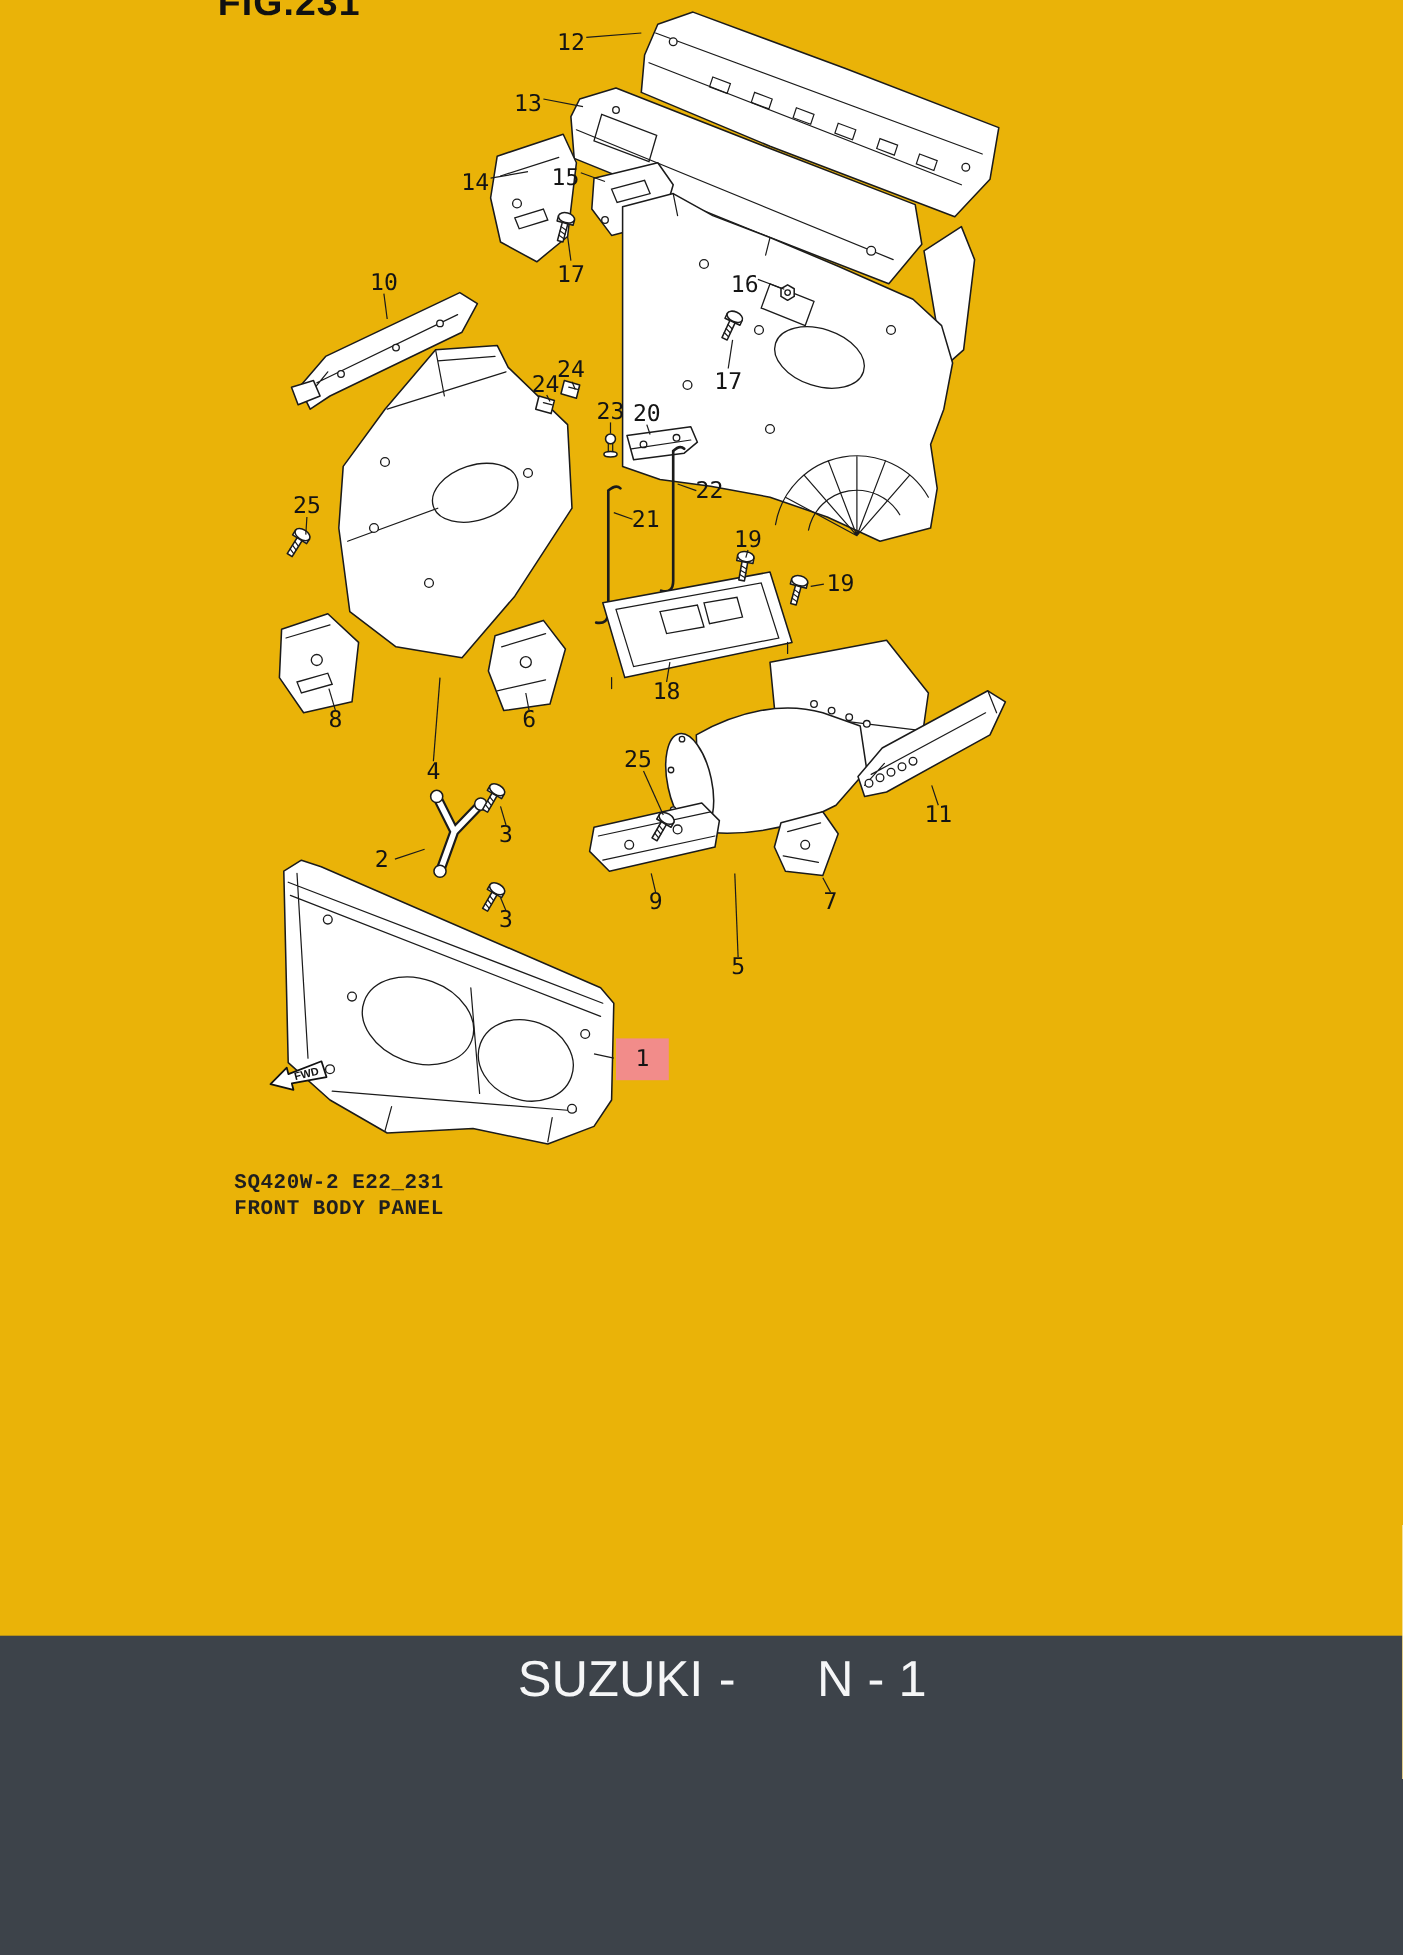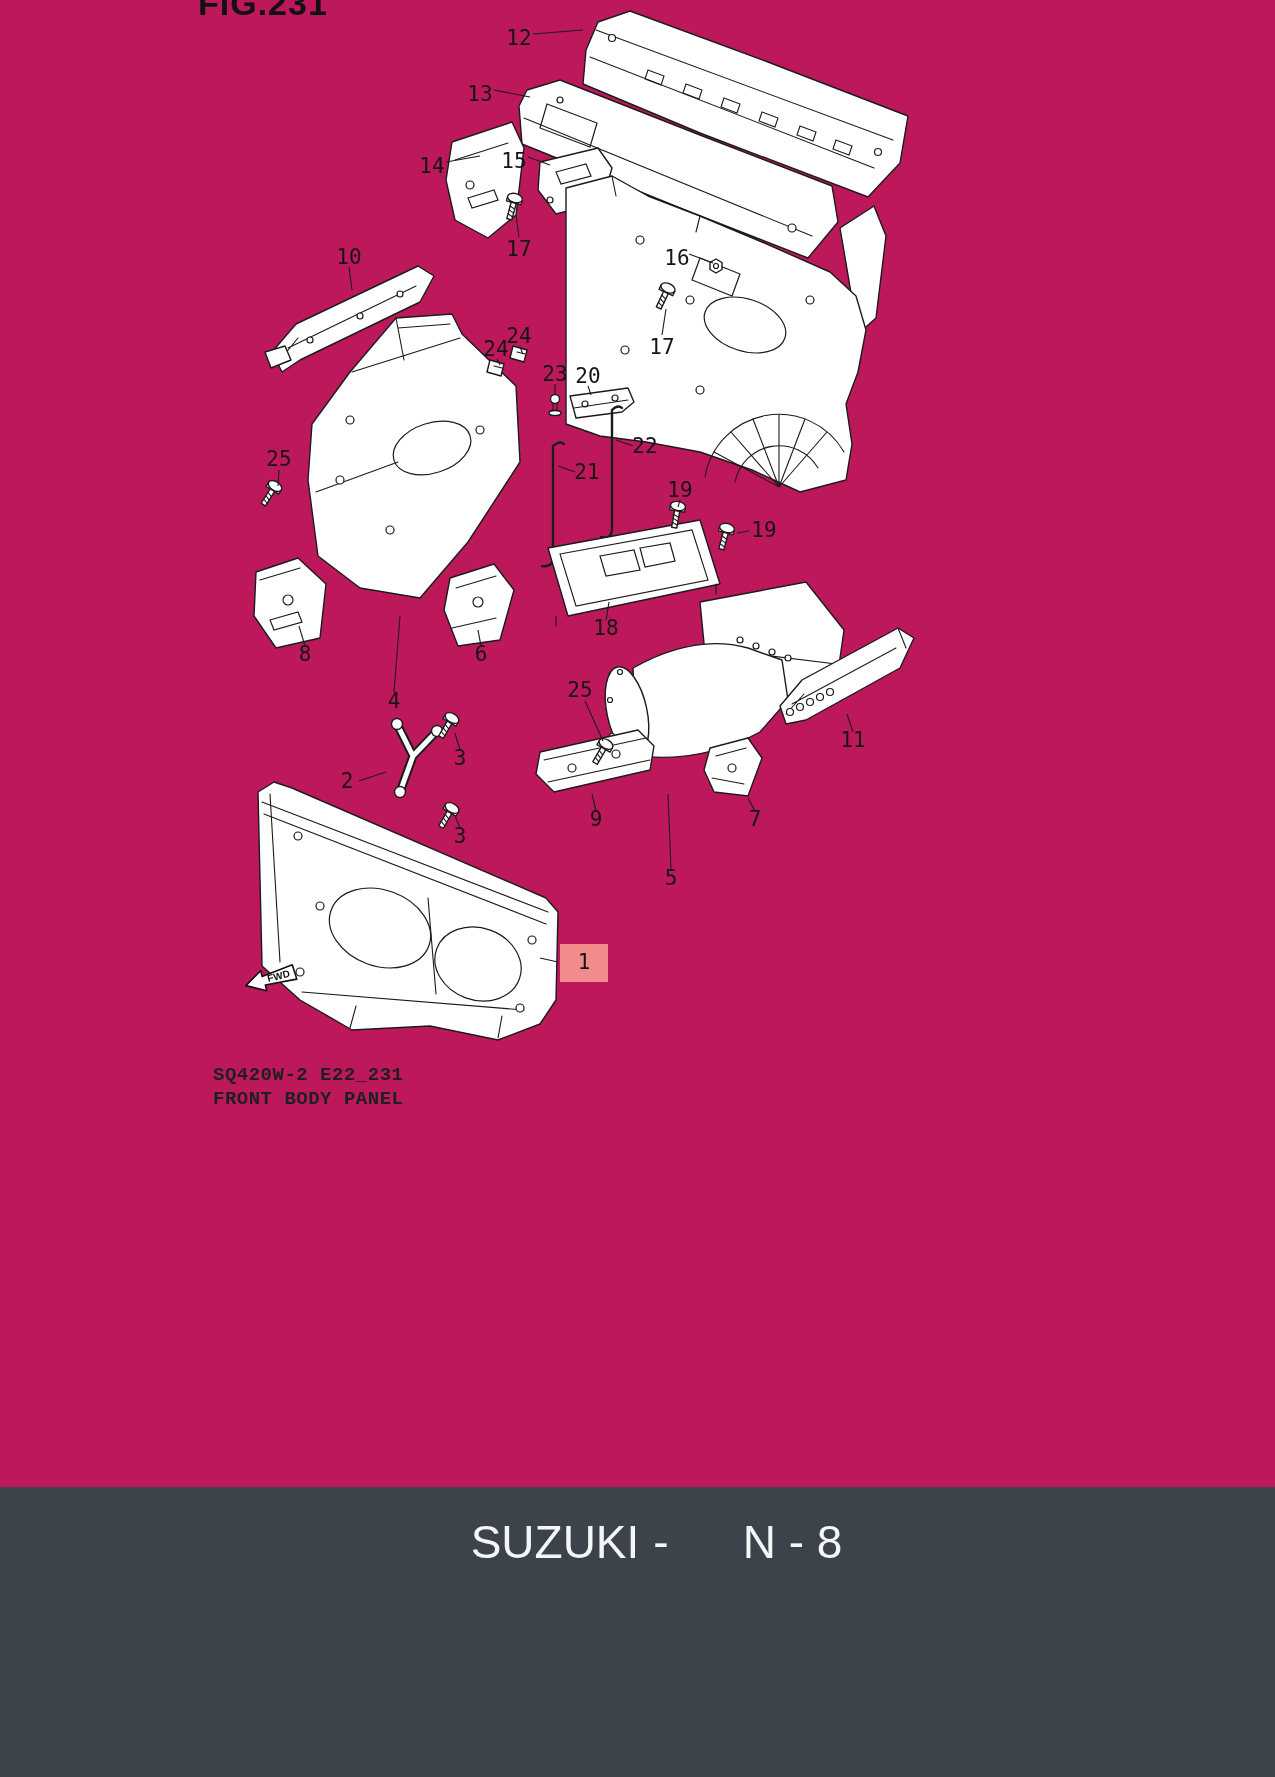--- a/index.html
+++ b/index.html
@@ -1,19 +1,19 @@
 <!DOCTYPE html>
 <html><head>
 <meta charset="utf-8">
 <style>
   * { margin:0; padding:0; box-sizing:border-box; }
   html,body { background:#ffffff; }
   .page {
     position:relative; width:1275px; height:1777px;
-    background:#be185d; overflow:hidden;
+    background:#eab308; overflow:hidden;
     font-family:"Liberation Sans", sans-serif;
   }
   .fig-label {
     position:absolute; top:-16px; left:198px;
     font-size:34px; font-weight:bold; color:#111;
     letter-spacing:1px;
   }
   svg.diagram { position:absolute; top:0; left:0; }
   svg .part  { fill:#ffffff; stroke:#1b1b1b; stroke-width:1.4; stroke-linejoin:round; stroke-linecap:round; }
   svg .detail{ fill:none; stroke:#1b1b1b; stroke-width:1.1; stroke-linecap:round; }
@@ -31,21 +31,21 @@
   svg text.fwd {
     font-family:"Liberation Sans", sans-serif;
     font-size:10px; font-weight:bold; fill:#111; text-anchor:middle;
   }
   .footer {
     position:absolute; left:0; top:1487px; width:1275px; height:290px;
     background:#3d434a; color:#f5f6f7;
   }
   .footer-line {
     display:flex; justify-content:center; align-items:flex-start;
-    gap:14px; padding-top:28px; font-size:46px;margin-left:38px;
+    gap:14px; padding-top:12px; font-size:46px;margin-left:38px;
   }
   .footer-gap { width:46px; }
 </style>
 </head>
 <body>
 
 <div class="page">
 
   <div class="fig-label">FIG.231</div>
 
@@ -317,17 +317,17 @@
 
     <text class="codes" x="213" y="1080">SQ420W-2 E22_231</text>
     <text class="codes" x="213" y="1104">FRONT BODY PANEL</text>
   </svg>
 
   <div class="footer">
     <div class="footer-line">
       <span>SUZUKI</span>
       <span>-</span>
       <span class="footer-gap"></span>
-      <span>N - 8</span>
+      <span>N - 1</span>
     </div>
   </div>
 
 </div>
 
 </body></html>

